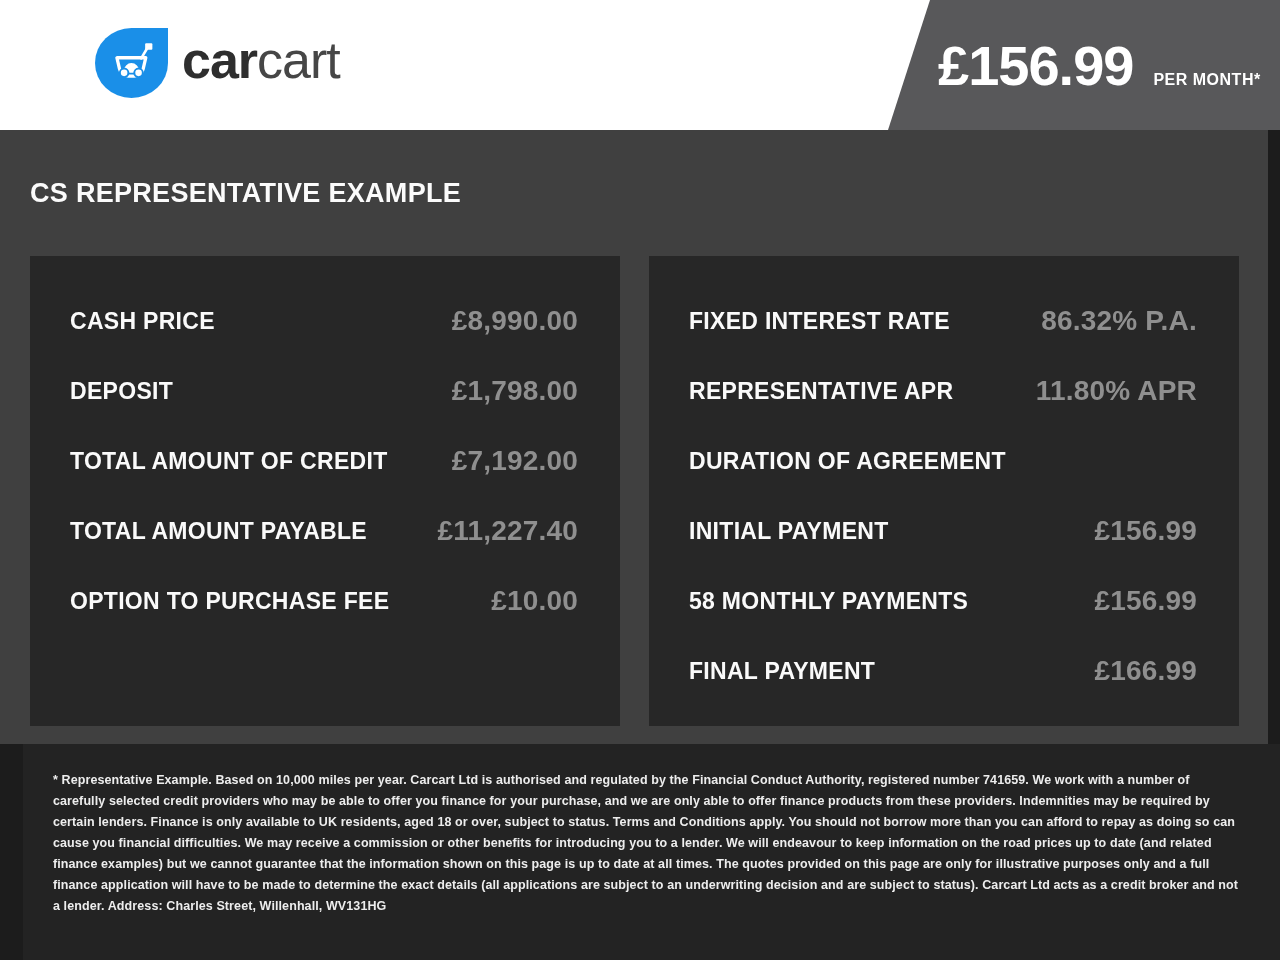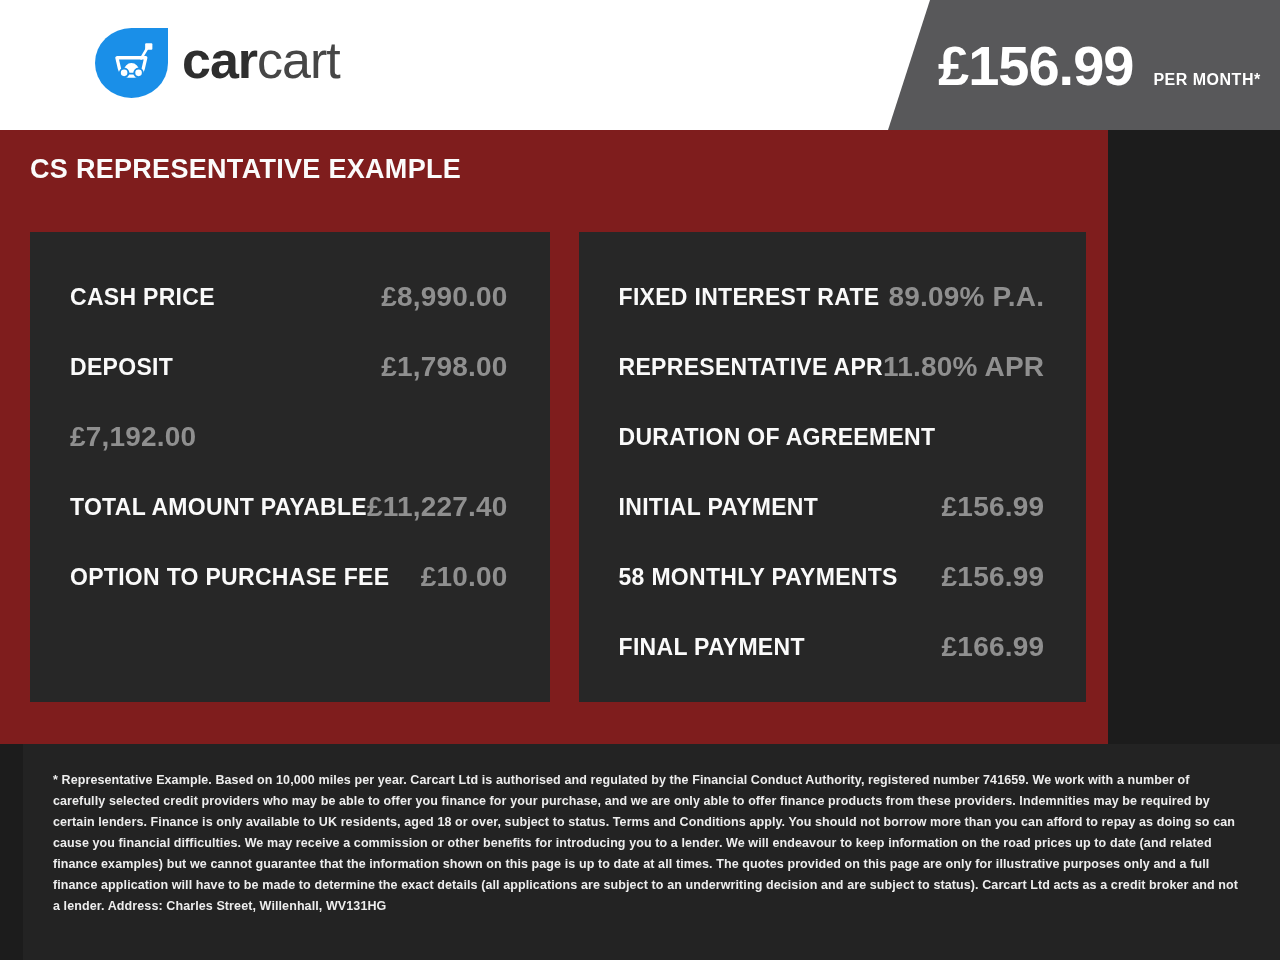--- a/index.html
+++ b/index.html
@@ -67,24 +67,24 @@
   .price-period {
     color: #ffffff;
     font-size: 16px;
     font-weight: 700;
     margin-left: 20px;
     letter-spacing: 0.5px;
   }
 
   
   .main {
-    width: 1108px;
+    width: 1268px;
     height: 614px;
-    background: #7f1d1d;
-    padding-top: 24px;
+    background: #404040;
+    padding-top: 48px;
   }
   .page-heading {
     margin-left: 30px;
     color: #fbfbfb;
     font-size: 27px;
     font-weight: 700;
     line-height: 30px;
     letter-spacing: 0.3px;
   }
   .panels {
@@ -172,36 +172,37 @@
     <div class="panel">
       <div class="row">
         <span class="lbl">CASH PRICE</span>
         <span class="val">£8,990.00</span>
       </div>
       <div class="row">
         <span class="lbl">DEPOSIT</span>
         <span class="val">£1,798.00</span>
       </div>
       <div class="row">
+        <span class="lbl">TOTAL AMOUNT OF CREDIT</span>
         <span class="val">£7,192.00</span>
       </div>
       <div class="row">
         <span class="lbl">TOTAL AMOUNT PAYABLE</span>
         <span class="val">£11,227.40</span>
       </div>
       <div class="row">
         <span class="lbl">OPTION TO PURCHASE FEE</span>
         <span class="val">£10.00</span>
       </div>
     </div>
 
     <div class="panel">
       <div class="row">
         <span class="lbl">FIXED INTEREST RATE</span>
-        <span class="val">89.09% P.A.</span>
+        <span class="val">86.32% P.A.</span>
       </div>
       <div class="row">
         <span class="lbl">REPRESENTATIVE APR</span>
         <span class="val">11.80% APR</span>
       </div>
       <div class="row">
         <span class="lbl">DURATION OF AGREEMENT</span>
       </div>
       <div class="row">
         <span class="lbl">INITIAL PAYMENT</span>

